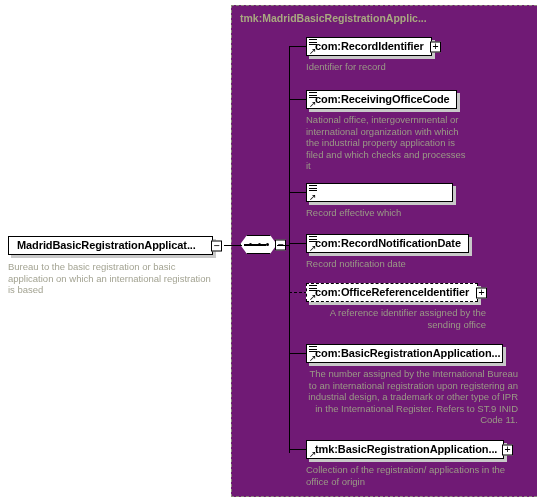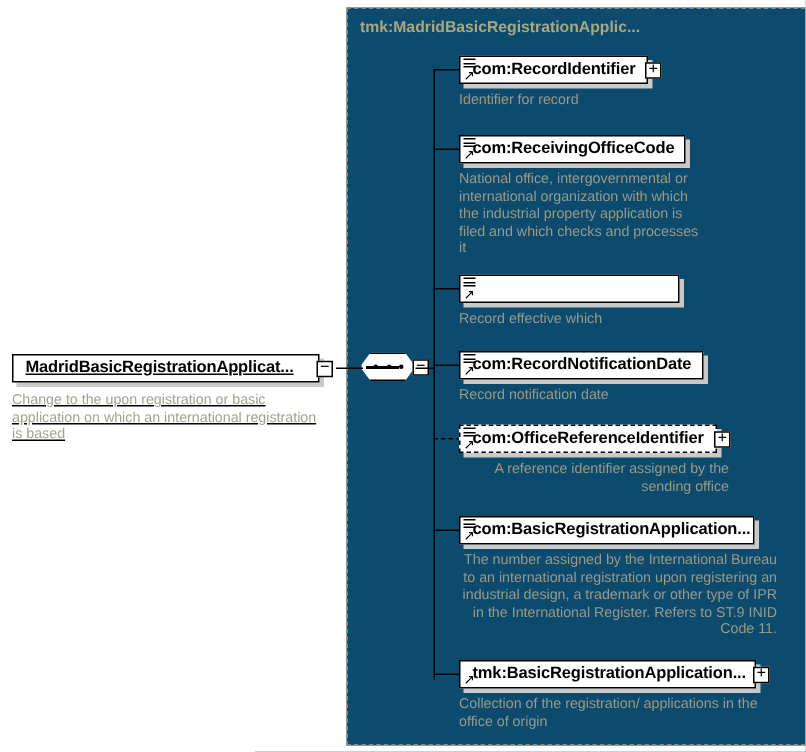--- a/index.html
+++ b/index.html
@@ -14,21 +14,20 @@
     position: relative;
     overflow: hidden;
   }
 
   
   #root-node {
     position: absolute;
     left: 8px;
     top: 236px;
     width: 205px;
-    text-decoration: underline;
   }
   .node-box {
     position: relative;
     background: #ffffff;
     border: 1.6px solid #000000;
     box-sizing: border-box;
     height: 19px;
     display: flex;
     align-items: center;
     box-shadow: 3px 3px 0 0 #c9c9c9;
@@ -108,21 +107,21 @@
   }
   #root-node .node-desc { color: #a3a392; margin-top: 6px; }
 
   
   #panel {
     position: absolute;
     left: 231px;
     top: 5px;
     width: 306px;
     height: 492px;
-    background: #0c4a6e;
+    background: #701a75;
     border: 1px dashed #8a8a7a;
     border-right: none;
     box-sizing: border-box;
   }
   #panel-title {
     position: absolute;
     left: 8px;
     top: 6px;
     font-size: 10.5px;
     font-weight: bold;
@@ -200,21 +199,21 @@
 
 <div id="panel">
   <div id="panel-title">tmk:MadridBasicRegistrationApplic...</div>
 </div>
 
 <div id="root-node">
   <div class="node-box">
     <span class="node-label">MadridBasicRegistrationApplicat...</span>
     <span class="tog outer">−</span>
   </div>
-  <div class="node-desc">Change to the upon registration or basic application on which an international registration is based</div>
+  <div class="node-desc">Bureau to the basic registration or basic application on which an international registration is based</div>
 </div>
 
 <div id="seq">
   <div class="oct"></div>
   <div class="bar"></div>
   <div class="dots">
       <b></b>
       <b></b>
       <b></b>
     </div>

